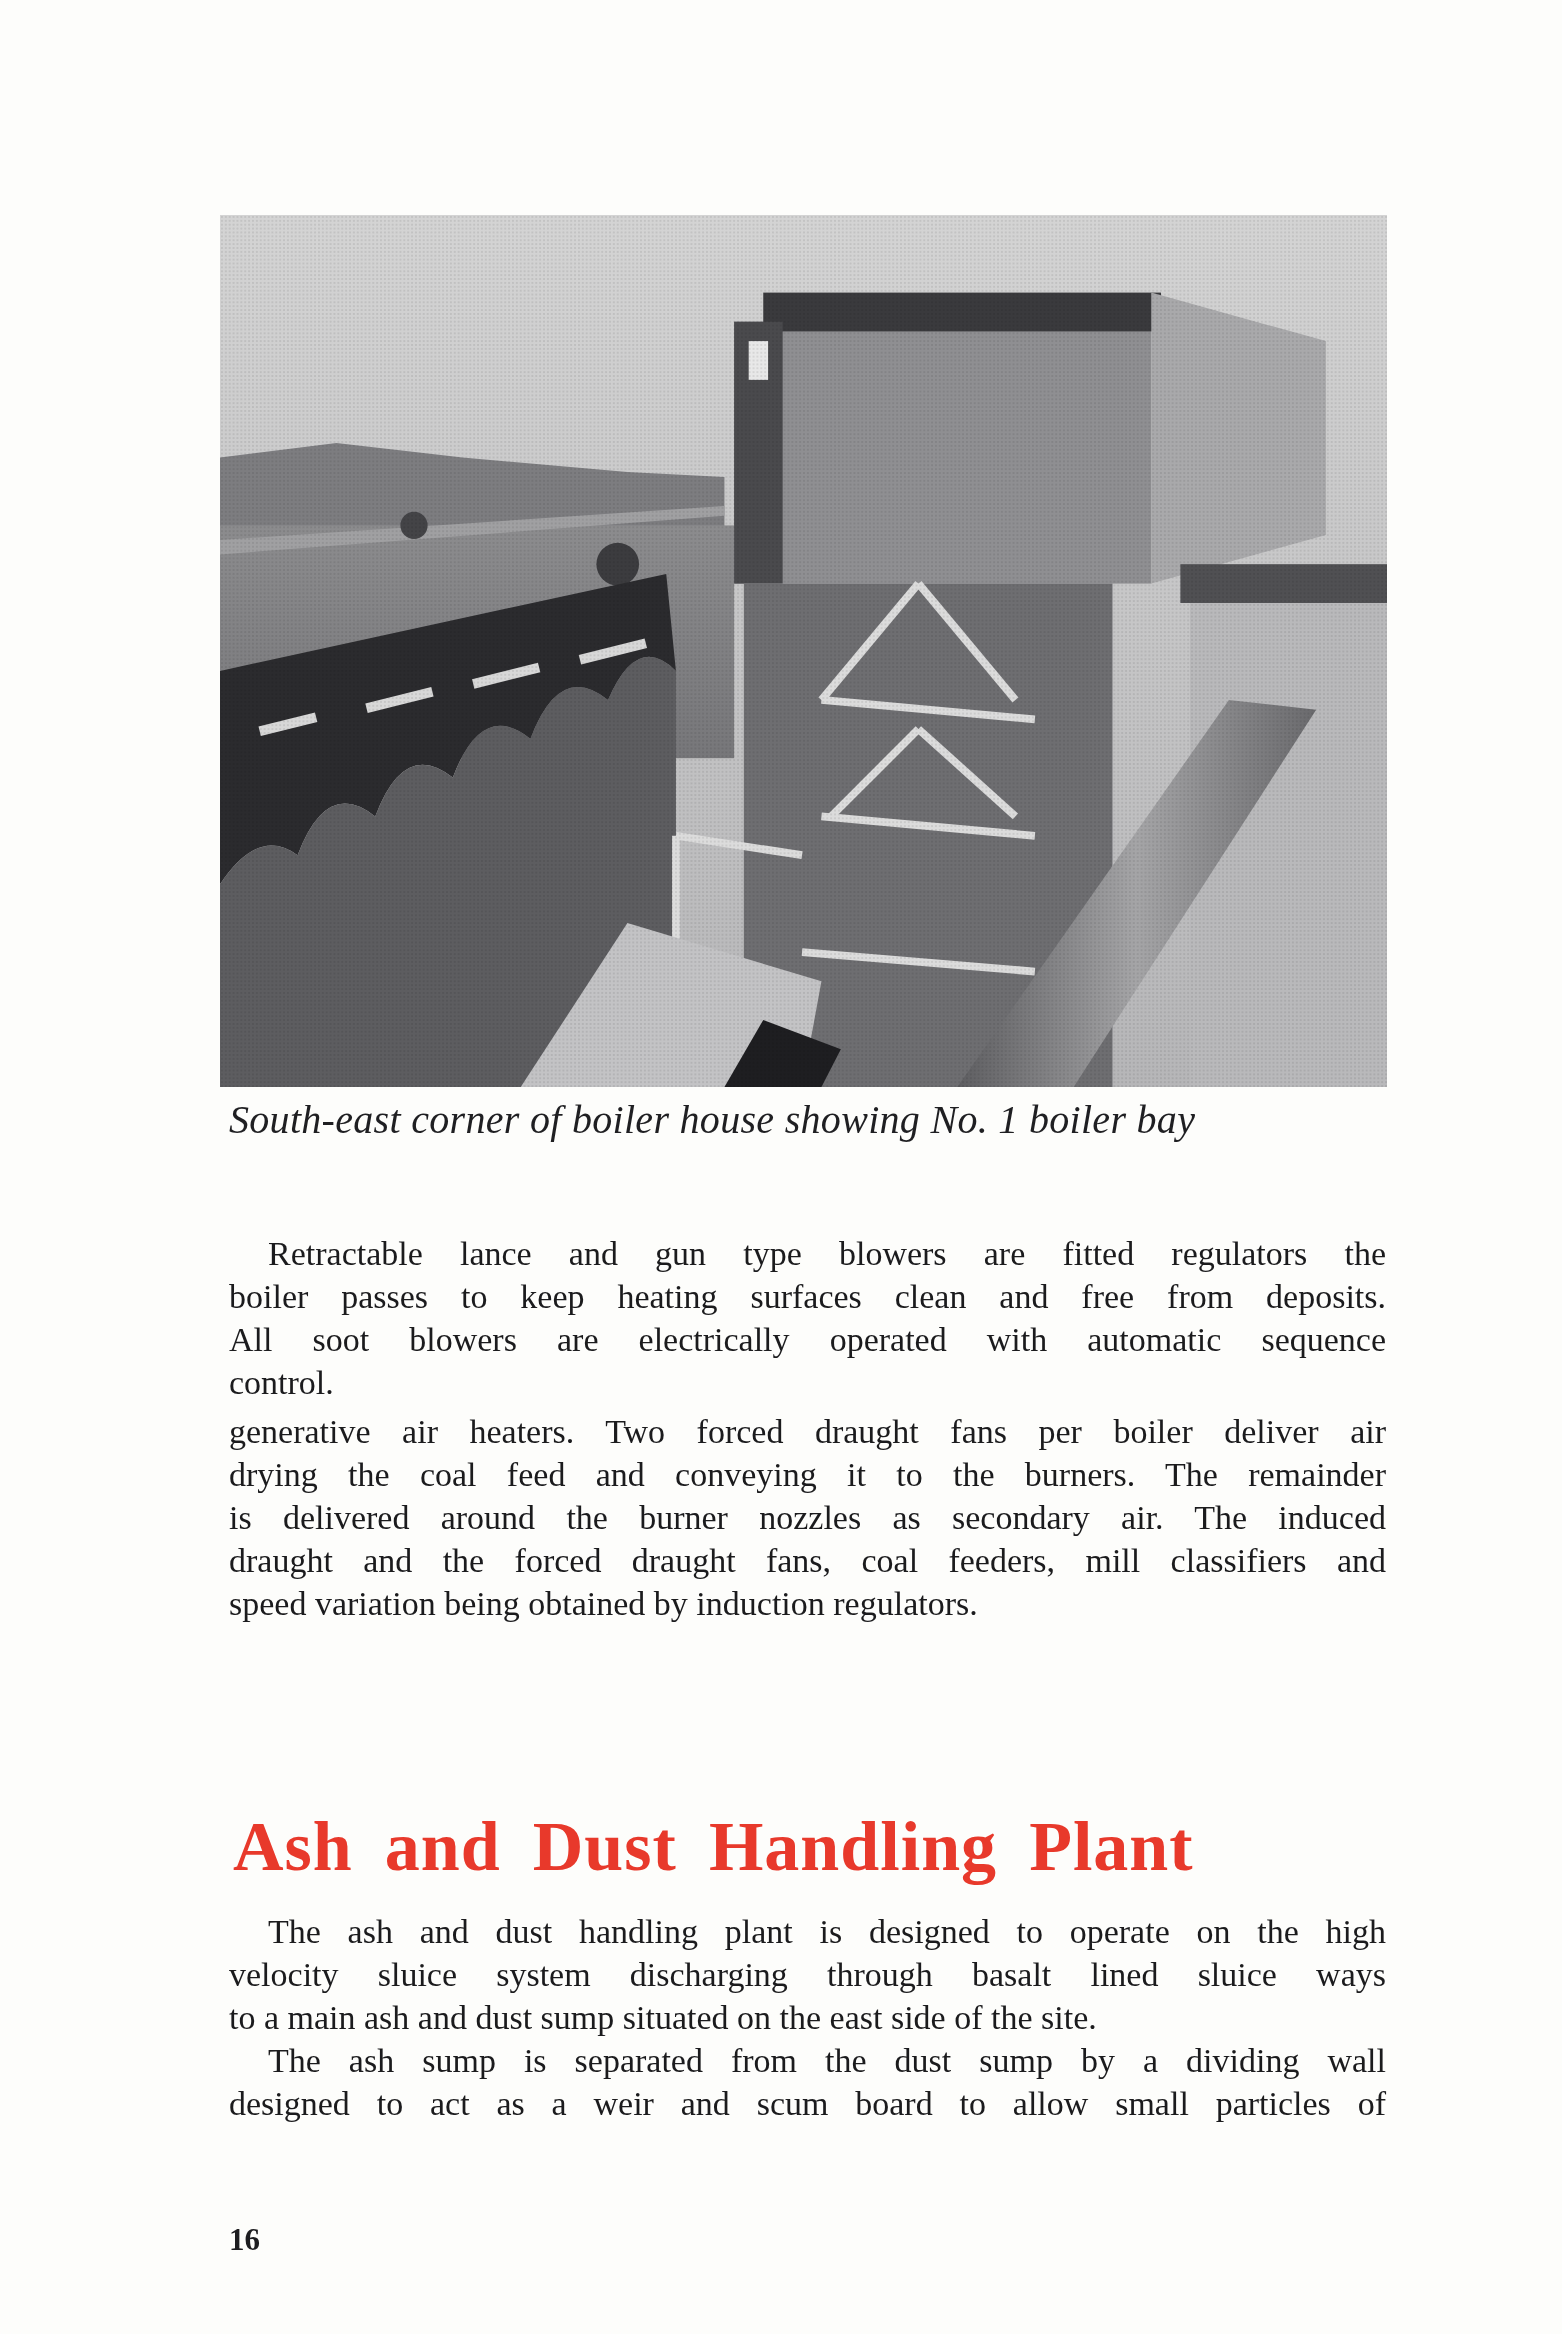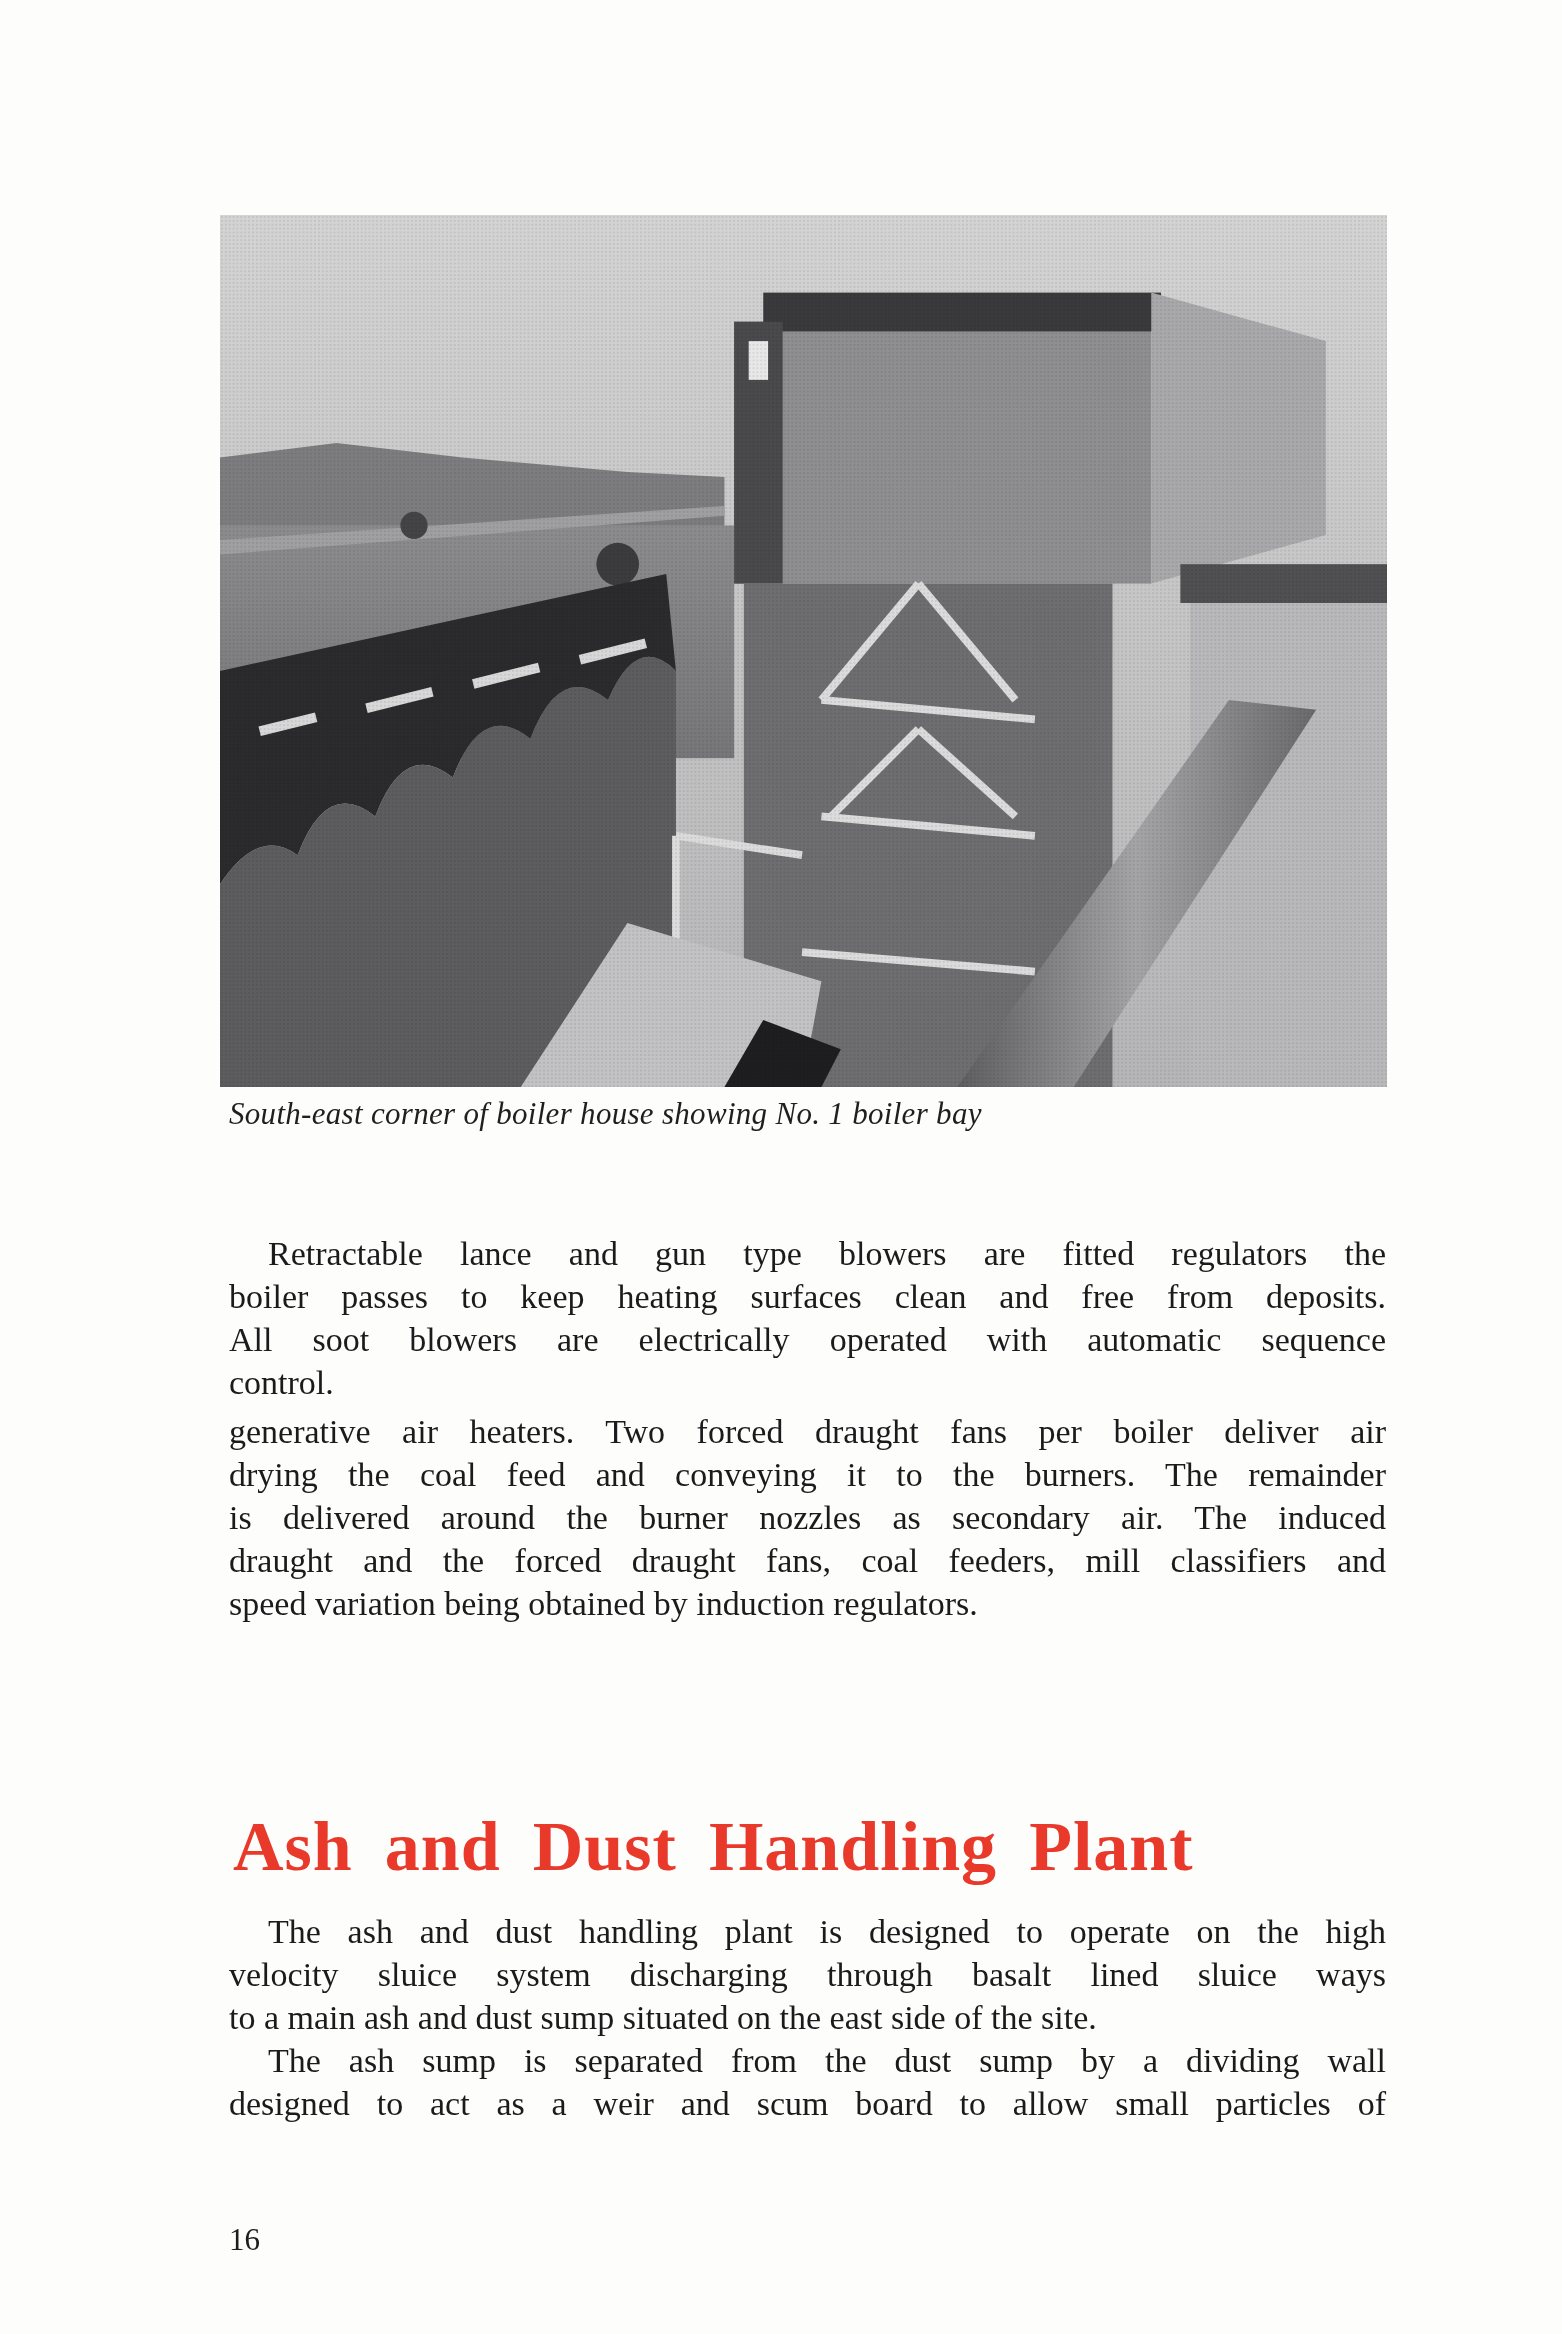--- a/index.html
+++ b/index.html
@@ -16,21 +16,21 @@
     left: 220px; top: 215px;
     width: 1167px; height: 872px;
     background: #9a9a9c;
     overflow: hidden;
   }
   .photo svg { display: block; width: 100%; height: 100%; }
   .caption {
     position: absolute;
     left: 229px; top: 1096px;
     font-style: italic;
-    font-size: 31px;
+    font-size: 40px;
     letter-spacing: 0.3px;
     white-space: nowrap;
     color: #1f1f22;
   }
   .body-text {
     position: absolute;
     left: 229px;
     width: 1157px;
     font-size: 34px;
     line-height: 43px;
@@ -56,21 +56,21 @@
     color: #e8392b;
     letter-spacing: 1px;
     word-spacing: 13.6px;
     white-space: nowrap;
     margin: 0;
   }
   .page-number {
     position: absolute;
     left: 229px; top: 2222px;
     font-size: 31px;
-    font-weight: normal;
+    font-weight: bold;
     color: #1d1d20;
   }
 </style>
 </head>
 <body>
 
 <div class="photo">
   <svg viewBox="0 0 1203 899" preserveAspectRatio="none">
     <defs>
       <pattern id="halftone" width="4" height="4" patternUnits="userSpaceOnUse">

